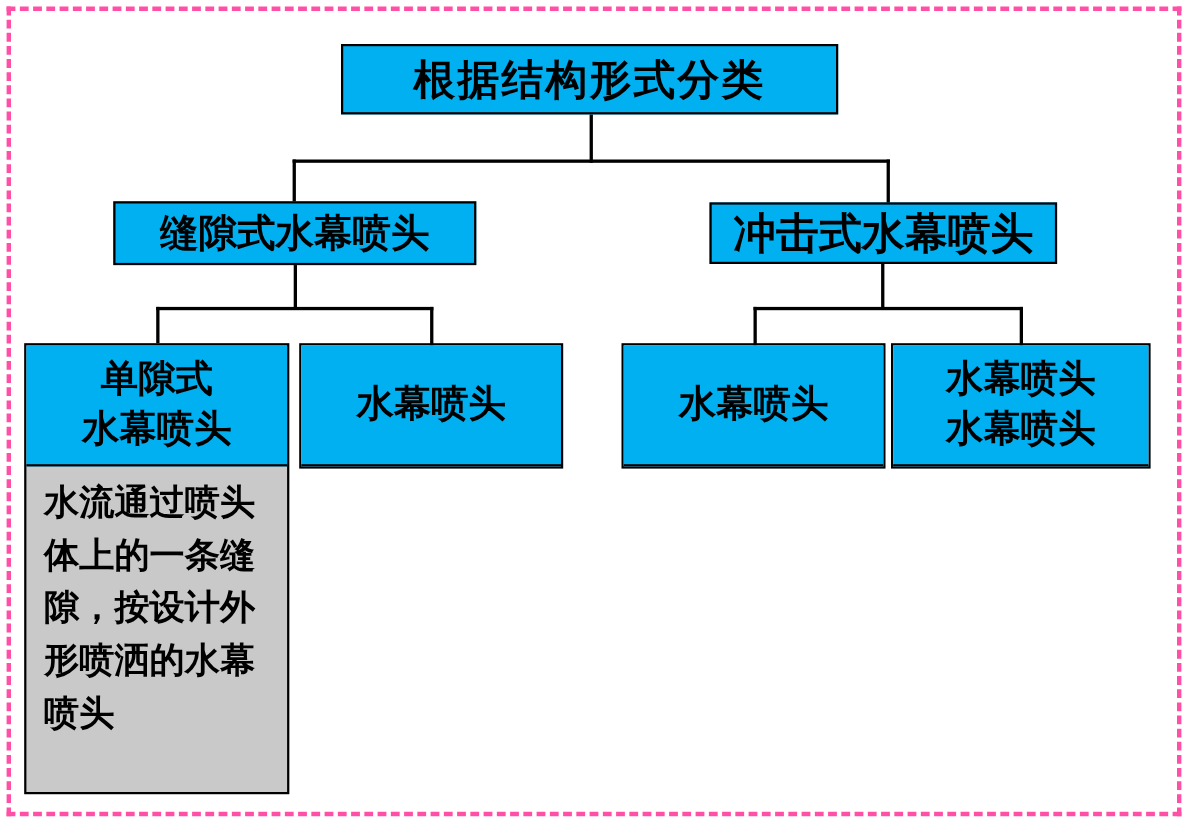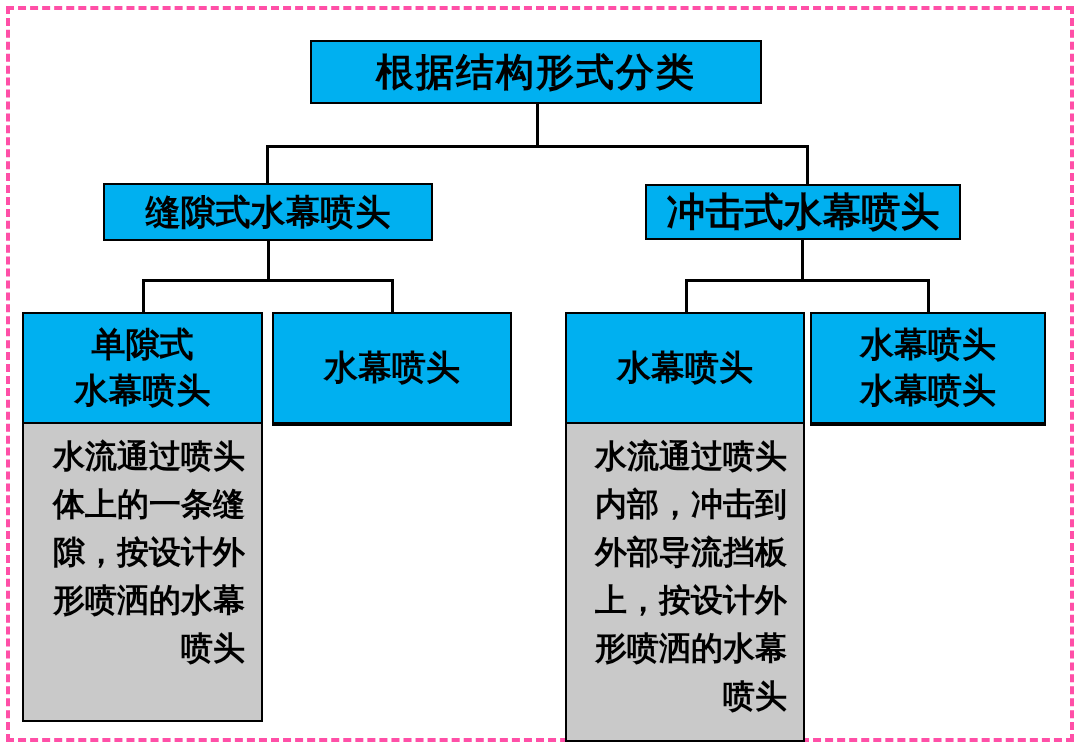--- a/index.html
+++ b/index.html
@@ -36,21 +36,21 @@
     height:110px;box-sizing:border-box;
     background:var(--header-bg,#00b0f0);
     border-bottom:2px solid #000;
     display:flex;flex-direction:column;align-items:center;justify-content:center;
     font-size:34px;font-weight:bold;color:#000;line-height:1.35;text-align:center;
   }
   .leaf-body{
     box-sizing:border-box;
     padding:8px 16px 22px 16px;
     font-size:32px;font-weight:bold;color:#000;
-    line-height:1.5;text-align:right;
+    line-height:1.5;text-align:left;
     word-break:break-all;
   }
   .leaf1{left:22px;width:241px;}
   .leaf2{left:272px;width:240px;}
   .leaf3{left:565px;width:240px;}
   .leaf4{left:810px;width:236px;}
   .body-short{height:296px;}
   .body-tall{height:316px;}
 </style>
 </head>
@@ -97,21 +97,20 @@
   <div class="leaf leaf2">
     <div class="leaf-header">
       <span>水幕喷头</span>
     </div>
   </div>
 
   <div class="leaf leaf3">
     <div class="leaf-header">
       <span>水幕喷头</span>
     </div>
-    <div class="leaf-body body-tall">水流通过喷头内部，冲击到外部导流挡板上，按设计外形喷洒的水幕喷头</div>
   </div>
 
   <div class="leaf leaf4">
     <div class="leaf-header">
       <span>水幕喷头</span>
       <span>水幕喷头</span>
     </div>
   </div>
 
 </div>

